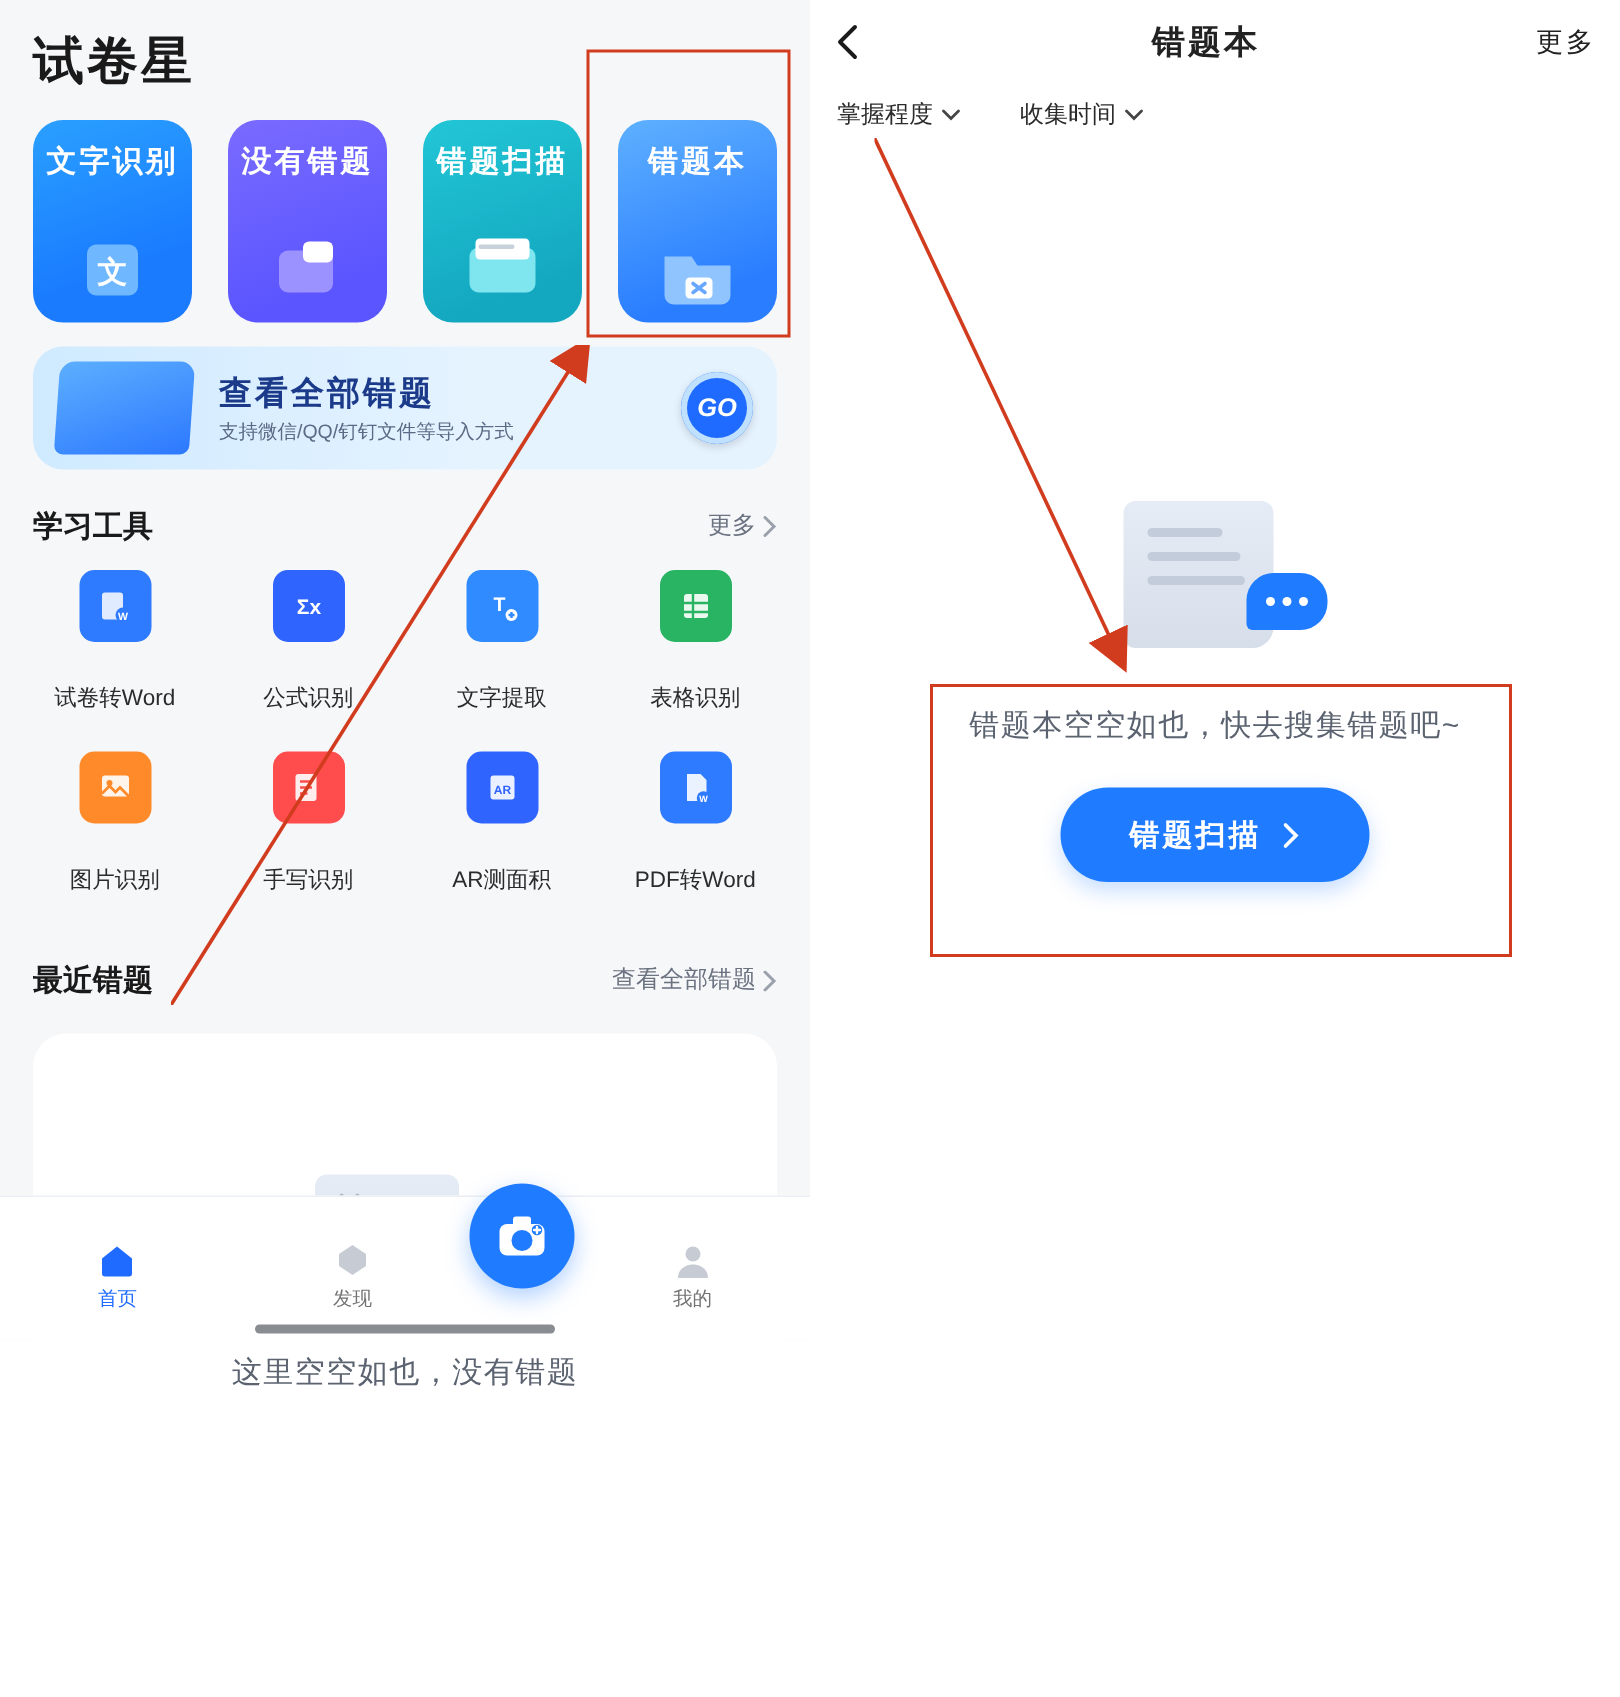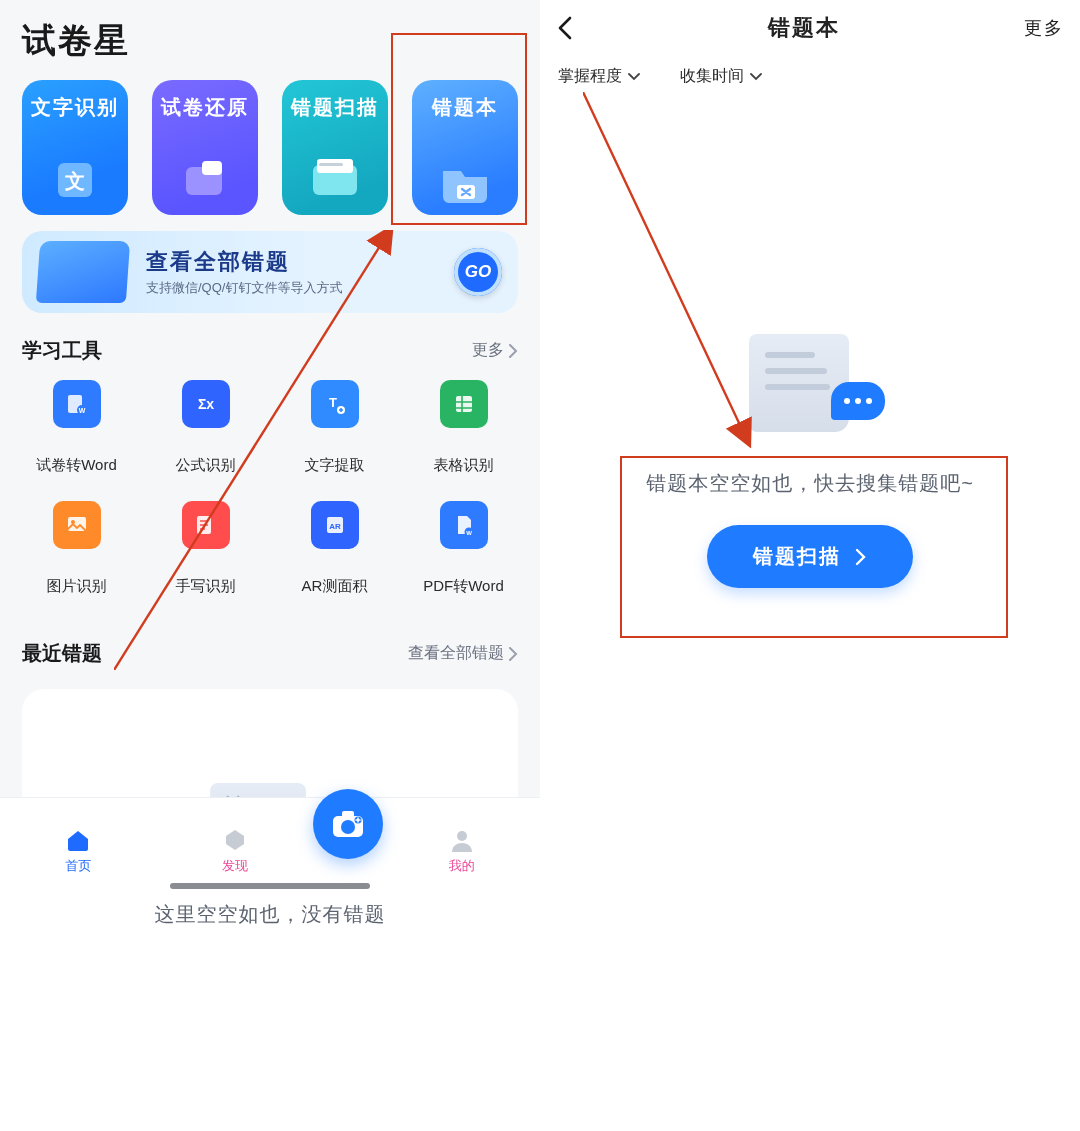--- a/index.html
+++ b/index.html
@@ -128,21 +128,21 @@
   
   .tabbar {
     position:absolute; bottom:0; left:0; right:0; height:96px;
     background:#fff; display:flex; align-items:flex-end; justify-content:space-between;
     padding-bottom: 18px;
     border-top: 1px solid #eceff3;
   }
   .tab { display:flex; flex-direction:column; align-items:center; gap:4px; cursor:pointer; flex:1; }
   .tab .glyph { width:30px; height:26px; display:flex; align-items:center; justify-content:center; color:#c7ccd4; }
   .tab.active .glyph { color:#1f6bff; }
-  .tab .tl { font-size:13px; color:#ec4899; }
+  .tab .tl { font-size:13px; color:#737373; }
   .tab.active .tl { color:#1f6bff; }
   .cam-btn {
     width:70px; height:70px; border-radius:50%; background:#1f7bff;
     display:flex; align-items:center; justify-content:center;
     position:relative; top:-16px; box-shadow: 0 6px 16px rgba(31,123,255,.35);
     cursor:pointer;
   }
   .home-indicator {
     position:absolute; bottom:4px; left:50%; transform:translateX(-50%);
     width:200px; height:6px; background:#3a3f47; border-radius:4px; opacity:.6;
@@ -197,21 +197,21 @@
       <div class="feature-card fc-blue">
         <div class="label">文字识别</div>
         <div class="ic-wrap">
           <svg width="50" height="50" viewBox="0 0 50 50">
               <rect x="8" y="8" width="34" height="34" rx="6" fill="#6fb8ff"></rect>
               <text x="25" y="33" font-size="20" text-anchor="middle" fill="#fff" font-weight="700">文</text>
             </svg>
         </div>
       </div>
       <div class="feature-card fc-purple">
-        <div class="label">试卷还原</div>
+        <div class="label">没有错题</div>
         <div class="ic-wrap">
           <svg width="50" height="50" viewBox="0 0 50 50">
               <rect x="6" y="12" width="36" height="28" rx="6" fill="#9c92ff"></rect>
               <rect x="22" y="6" width="20" height="14" rx="4" fill="#fff"></rect>
             </svg>
         </div>
       </div>
       <div class="feature-card fc-teal">
         <div class="label">错题扫描</div>
         <div class="ic-wrap">

